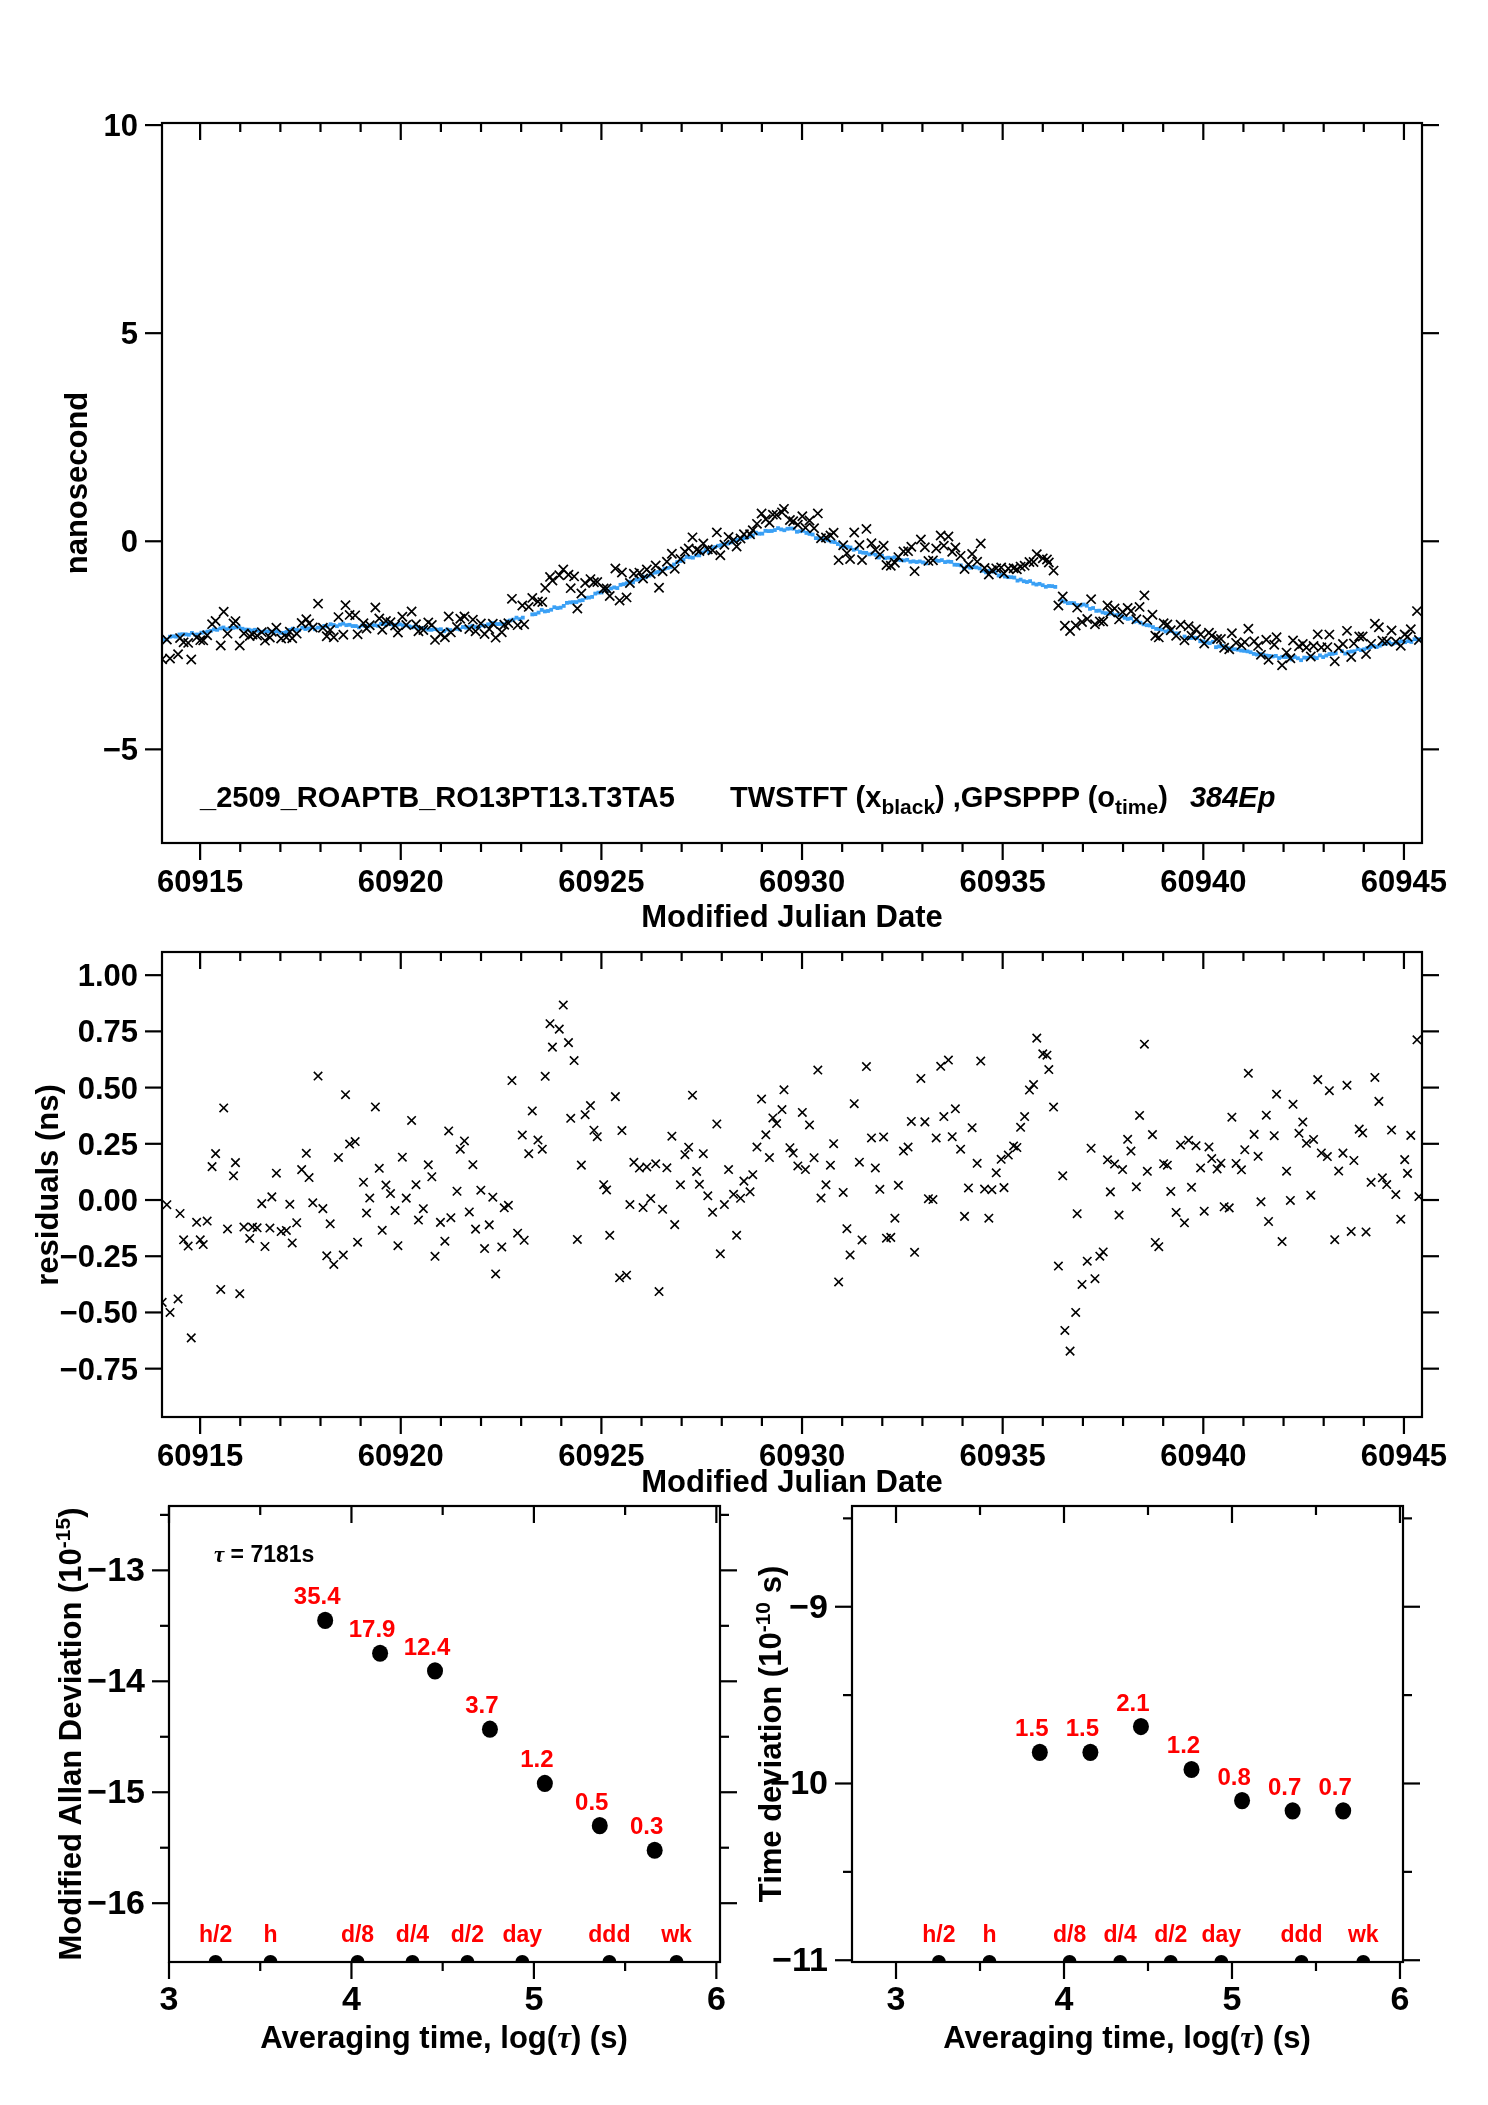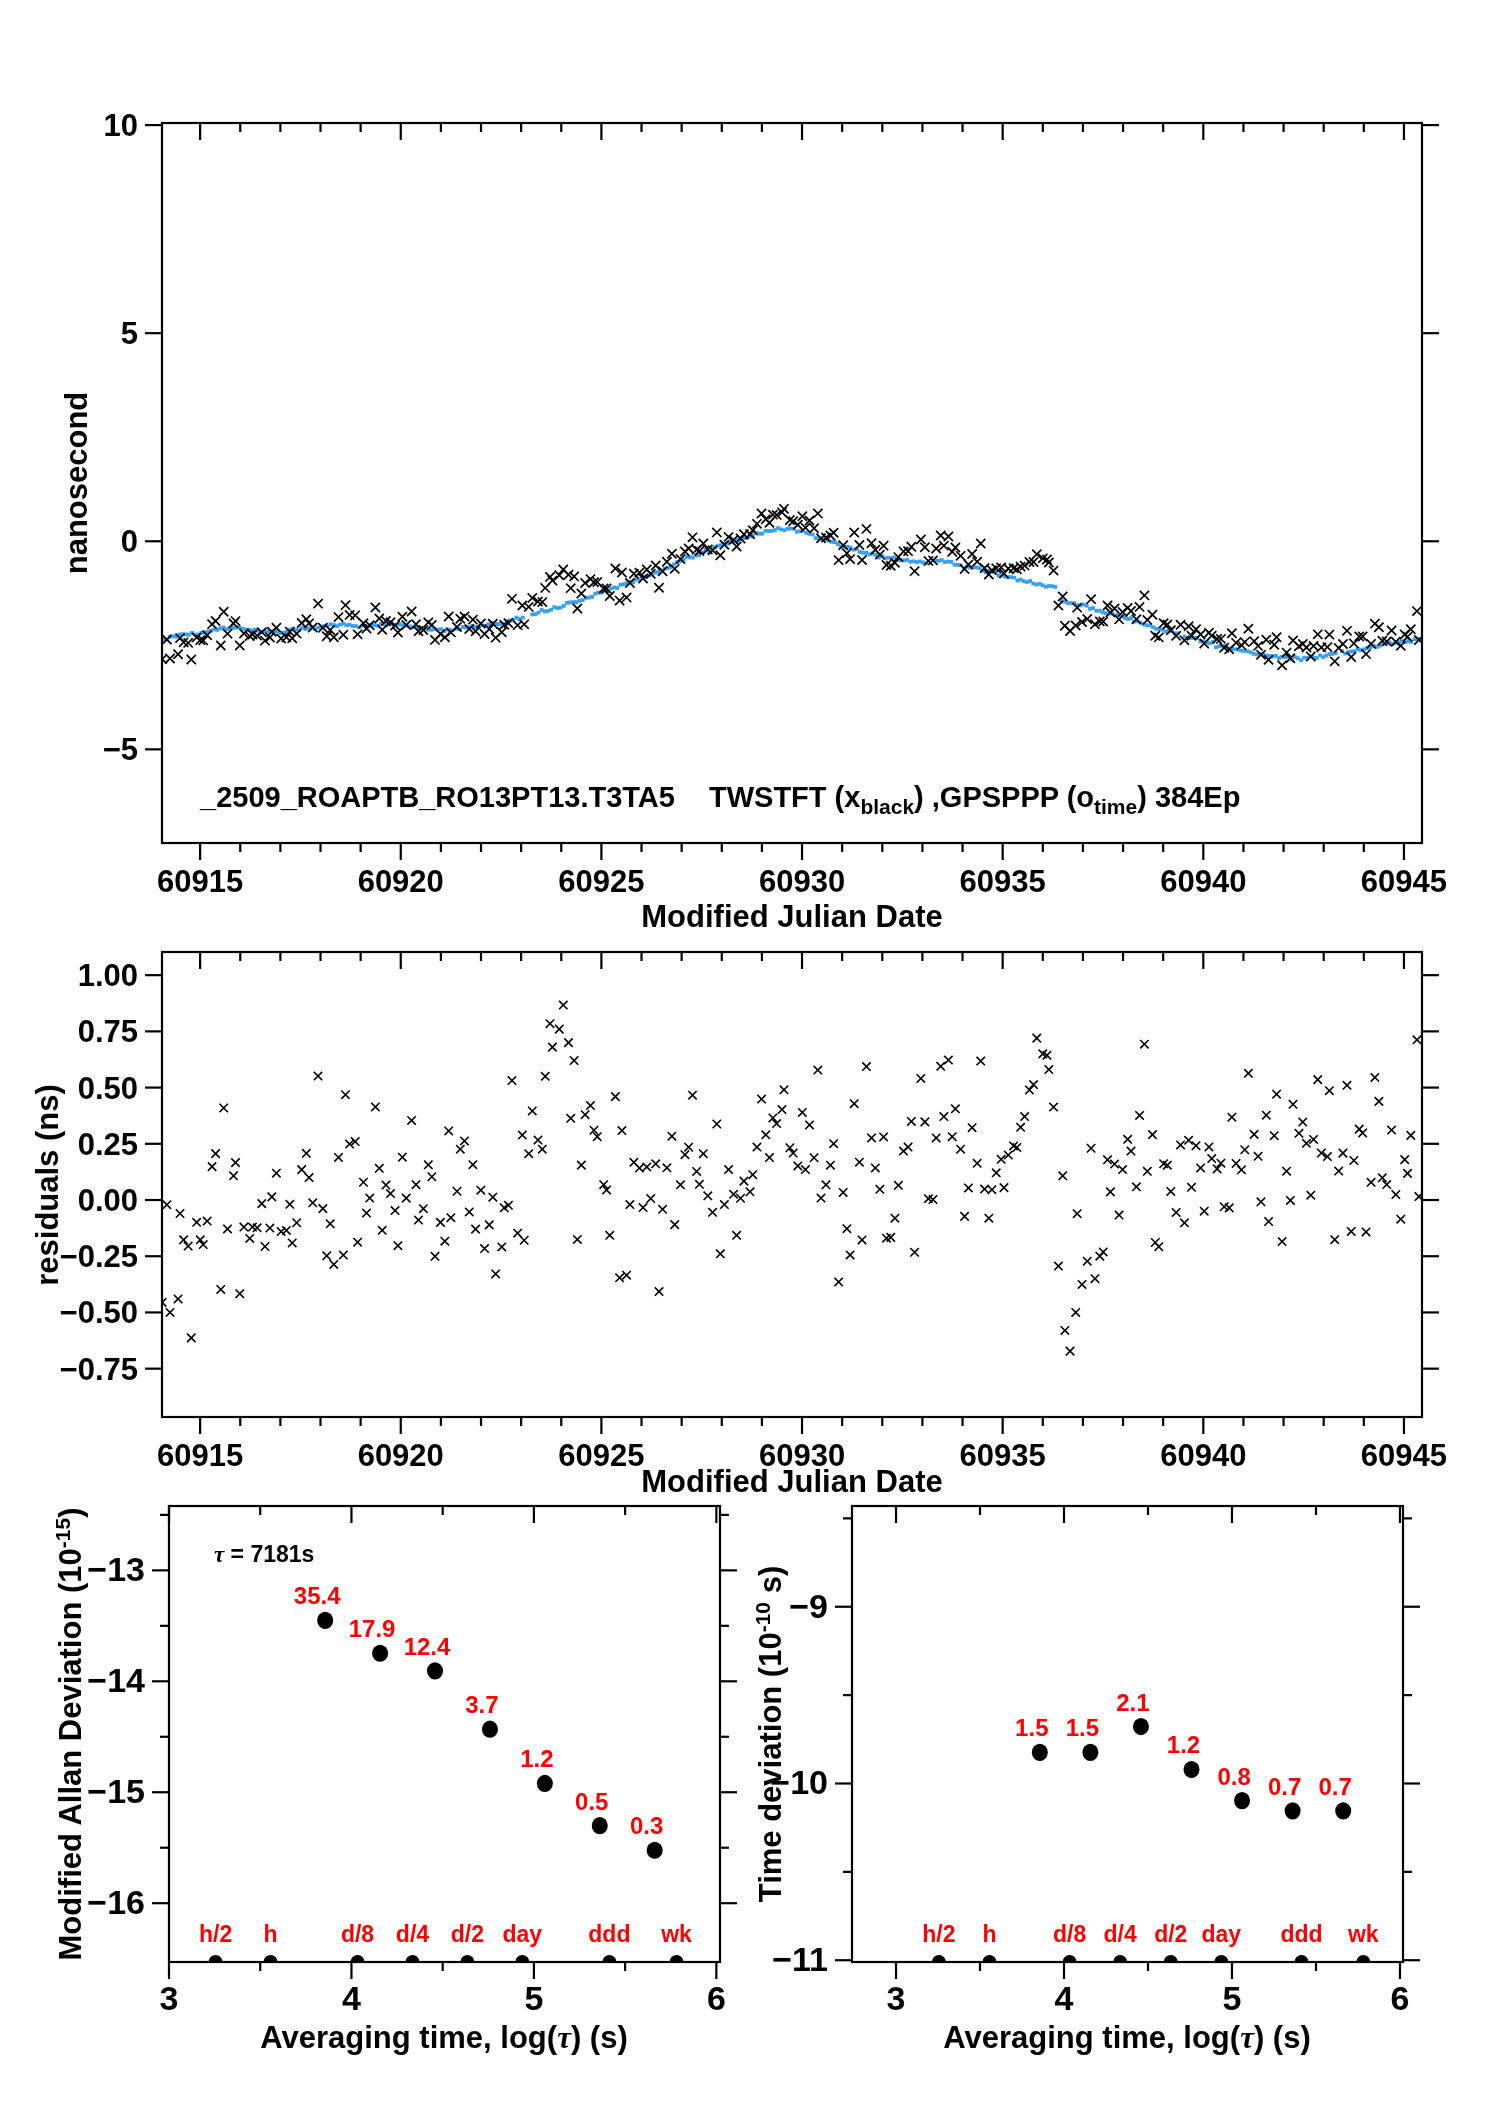--- a/index.html
+++ b/index.html
@@ -6,21 +6,21 @@
   #root{position:relative;width:1488px;height:2105px;background:#ffffff;overflow:hidden;
         font-family:"Liberation Sans","DejaVu Sans",sans-serif;color:#000;}
   svg{position:absolute;left:0;top:0;}
   .txt{position:absolute;font-weight:bold;white-space:nowrap;color:#000;}
   .ylab{transform:translate(-50%,-50%) rotate(-90deg);}
   .xlab{transform:translate(-50%,-50%);}
   .vcenter{transform:translate(0,-50%);}
   .sub{font-size:21px;vertical-align:-7px;}
   .sup{font-size:21px;vertical-align:11px;}
   .tau{font-family:"Liberation Serif","DejaVu Serif",serif;font-style:italic;font-weight:bold;}
-  .gap-l{margin-left:34px;} .gap-m{} .gap-s{margin-left:8px;}
+  .gap-l{margin-left:55px;} .gap-m{} .gap-s{margin-left:22px;font-style:italic;}
 </style>
 </head>
 <body>
 
 <div id="root">
   <svg id="charts" width="1488" height="2105" viewBox="0 0 1488 2105">
       <g>
         <rect x="162" y="123" width="1260" height="720" fill="none" stroke="#000000" stroke-width="2.2"></rect>
         <line x1="240.24840764320982" y1="843" x2="240.24840764320982" y2="852" stroke="#000000" stroke-width="2.2"></line>
         <line x1="240.24840764320982" y1="123" x2="240.24840764320982" y2="132" stroke="#000000" stroke-width="2.2"></line>

